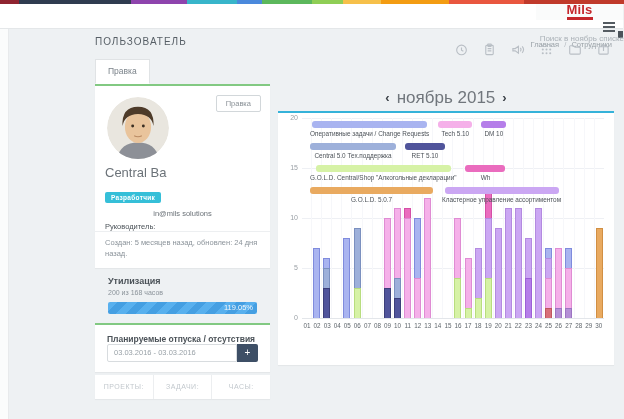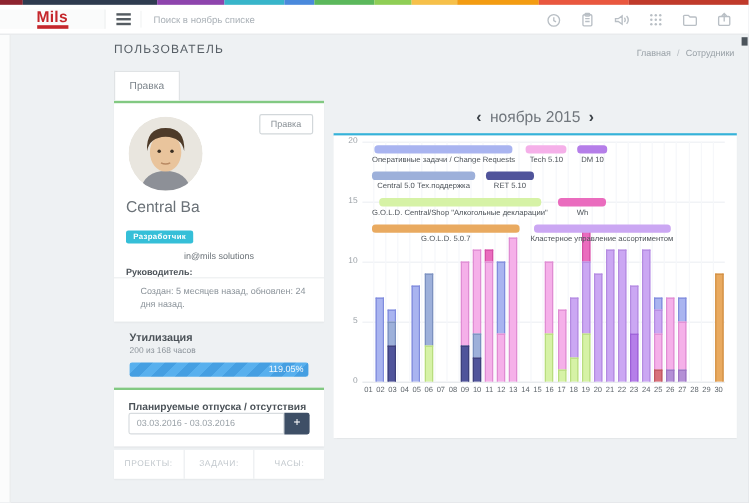--- a/index.html
+++ b/index.html
@@ -4,21 +4,21 @@
 <style>
   html,body{margin:0;padding:0;background:#d8dbde;}
   *{box-sizing:border-box;}
   .screen{position:relative;width:624px;height:419px;background:#eef1f3;overflow:hidden;
           font-family:"Liberation Sans",sans-serif;-webkit-font-smoothing:antialiased;}
   
   .top-strip{position:absolute;top:0;left:0;right:0;height:4px;display:flex;z-index:5;}
   .top-strip i{display:block;height:100%;}
   
   .header{position:absolute;top:4px;left:0;right:0;height:25px;background:#fff;
-          border-bottom:1px solid #e4e7e9;display:flex;align-items:center;z-index:4;}
+          border-bottom:1px solid #e4e7e9;display:flex;align-items:flex-end;z-index:4;flex-direction:column;}
   .logo-zone{width:88px;background:#fafbfb;border-right:1px solid #eef0f1;display:flex;
              flex-direction:column;align-items:center;justify-content:center;cursor:pointer;}
   .logo-text{color:#c5272c;font-weight:bold;font-size:13px;line-height:12px;letter-spacing:.2px;}
   .logo-bar{width:26px;height:3px;background:#c5272c;margin-top:1px;}
   .burger{width:30px;display:flex;align-items:center;justify-content:center;cursor:pointer;border-right:1px solid #f2f3f4;}
   .burger-icon i{display:block;width:12px;height:2px;background:#555c62;margin:2px 0;}
   .search{flex:1;display:flex;align-items:center;padding-left:10px;}
   .search-ph{font-size:8px;color:#aab1b7;}
   .hicons{display:flex;align-items:center;gap:15px;padding-right:14px;color:#b9bfc5;}
   .hicons svg{display:block;}
@@ -39,24 +39,24 @@
   .left-col{position:absolute;left:95px;top:84px;width:175px;}
   .card{background:#fff;border-top:2px solid #82c982;box-shadow:0 1px 1px rgba(0,0,0,.04);}
   .profile-card{position:relative;padding:9px 10px 8px;min-height:176px;}
   .edit-btn{position:absolute;top:9px;right:9px;background:#fff;border:1px solid #d2d7da;border-radius:2px;
             font-size:7.5px;color:#8a9197;padding:3px 9px;cursor:pointer;font-family:inherit;}
   .avatar{width:62px;height:62px;border-radius:50%;overflow:hidden;margin:2px 0 6px 2px;}
   .p-name{font-size:13px;color:#6b7278;margin:2px 0 6px;}
   .badge{display:inline-block;background:#35bfd8;color:#fff;font-size:6.5px;font-weight:bold;
          letter-spacing:.3px;padding:2px 6px;border-radius:2px;}
   .p-email{font-size:7.5px;color:#6b7278;text-align:center;margin:5px 0 4px;}
-  .p-mgr-label{font-size:7.5px;font-weight:bold;color:#4b5258;}
+  .p-mgr-label{font-size:7.5px;font-weight:normal;color:#4b5258;}
   .p-mgr{font-size:7.5px;color:#6b7278;margin:2px 0 7px;}
   .divider{border-top:1px solid #edeff1;margin:0 -10px;}
-  .p-created{font-size:7.5px;color:#8b939a;line-height:1.45;margin-top:6px;margin-left:12px;}
+  .p-created{font-size:7.5px;color:#8b939a;line-height:1.45;margin-top:6px;}
   .util-block{padding:8px 13px 9px;}
   .util-title{font-size:9px;font-weight:bold;color:#4b5258;}
   .util-sub{font-size:7px;color:#8b939a;margin:3px 0 6px;}
   .progress{height:12px;border-radius:2px;position:relative;overflow:hidden;
     background:repeating-linear-gradient(135deg,#58b0ee 0 7px,#459fe2 7px 14px);text-align:center;}
   .progress-label{position:absolute;right:4px;top:1px;font-size:7.5px;color:#f2f7fb;}
   .vac-card{padding:9px 12px 10px;}
   .vac-title{font-size:8.5px;font-weight:bold;color:#4b5258;}
   .vac-add{font-size:7.5px;color:#6b7278;margin:8px 0 3px;}
   .vac-row{display:flex;}
@@ -64,21 +64,21 @@
              color:#9aa2a8;padding:0 6px;font-family:inherit;outline:none;background:#fff;}
   .vac-btn{width:21px;height:18px;background:#3e4f66;color:#fff;border:none;border-radius:0 2px 2px 0;
            font-size:10px;line-height:16px;cursor:pointer;font-family:inherit;}
   .stats-bar{margin-top:3px;height:24px;background:#fff;display:flex;box-shadow:0 1px 1px rgba(0,0,0,.04);}
   .stat{flex:1;display:flex;align-items:center;justify-content:center;font-size:7px;color:#c2c8cd;
         letter-spacing:.5px;cursor:pointer;}
   .stat + .stat{border-left:1px solid #eceef0;}
   
   .chart-card{position:absolute;left:278px;top:84px;width:336px;}
   .chart-title-row{height:27px;display:flex;align-items:center;justify-content:center;gap:7px;}
-  .chart-title{font-size:13px;color:#70767c;}
+  .chart-title{font-size:17px;color:#70767c;}
   .nav-arrow{font-size:13px;font-weight:bold;color:#3a4046;cursor:pointer;line-height:1;}
   .chart-topline{height:2px;background:#35b2d9;}
   .chart-body{position:relative;height:252px;background:#fff;box-shadow:0 1px 1px rgba(0,0,0,.04);}
   .plot{position:absolute;left:24px;right:10px;top:5px;height:200px;}
   .gridline{position:absolute;left:0;right:0;height:1px;background:#eef0f4;}
   .gridline.baseline{background:#e3e6ea;}
   .ylabel{position:absolute;left:-18px;width:14px;text-align:right;font-size:7px;color:#9aa0a6;}
   .slots{position:absolute;left:0;right:0;top:0;bottom:0;display:flex;align-items:flex-end;}
   .slot{flex:1;height:100%;display:flex;align-items:flex-end;justify-content:center;border-right:1px solid #f6f7fa;}
   .slot:last-child{border-right:none;}

